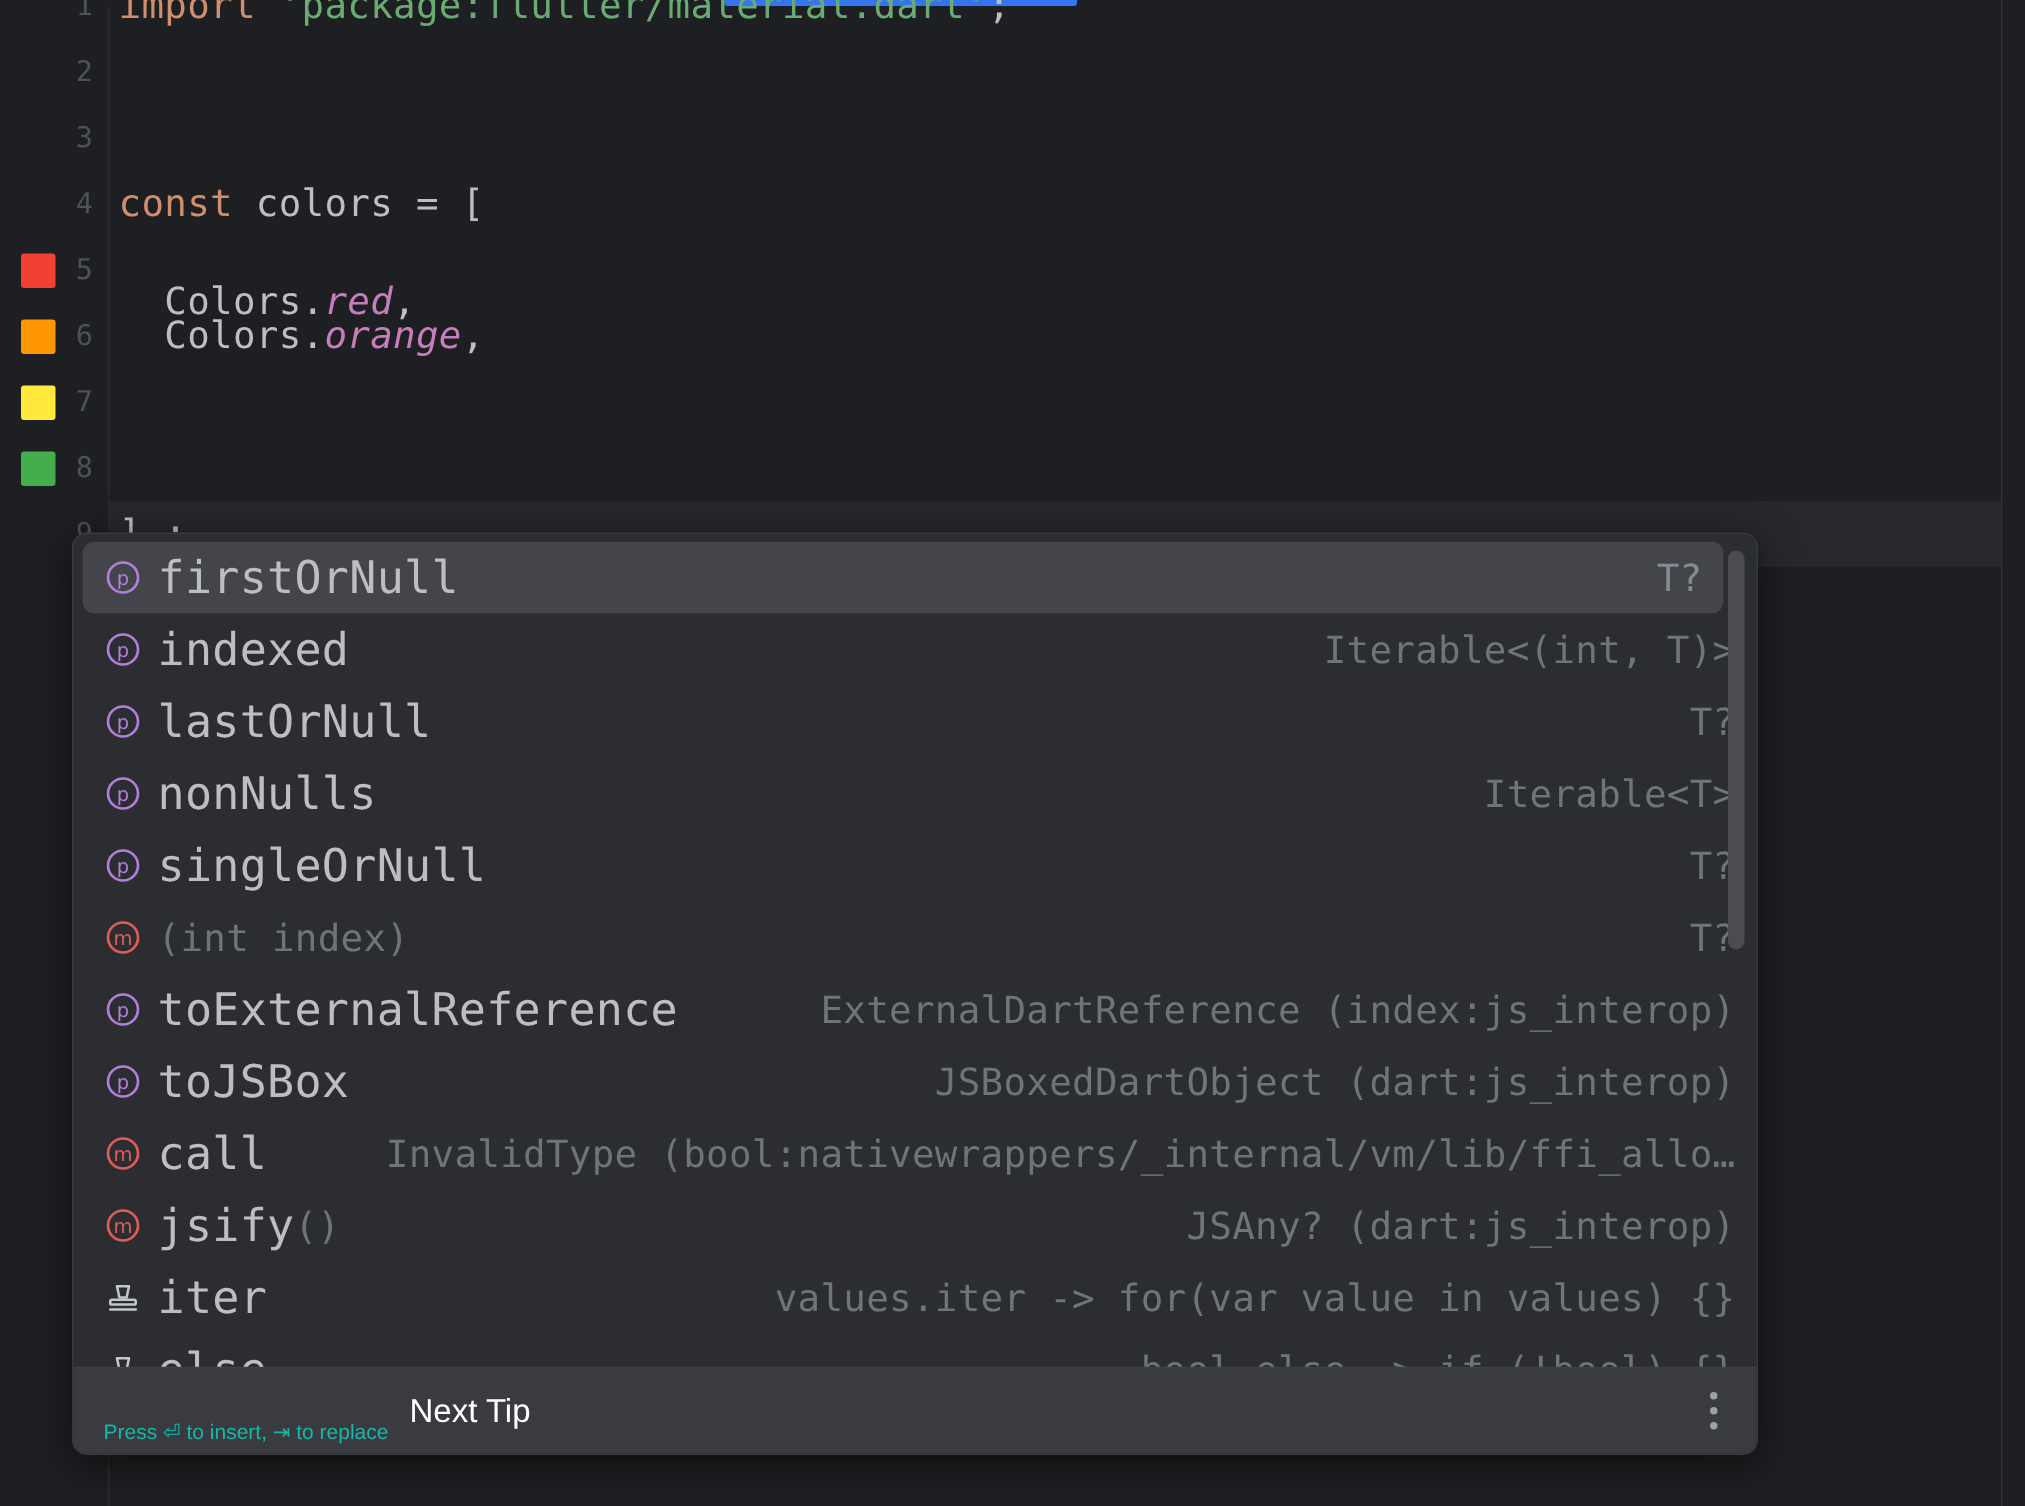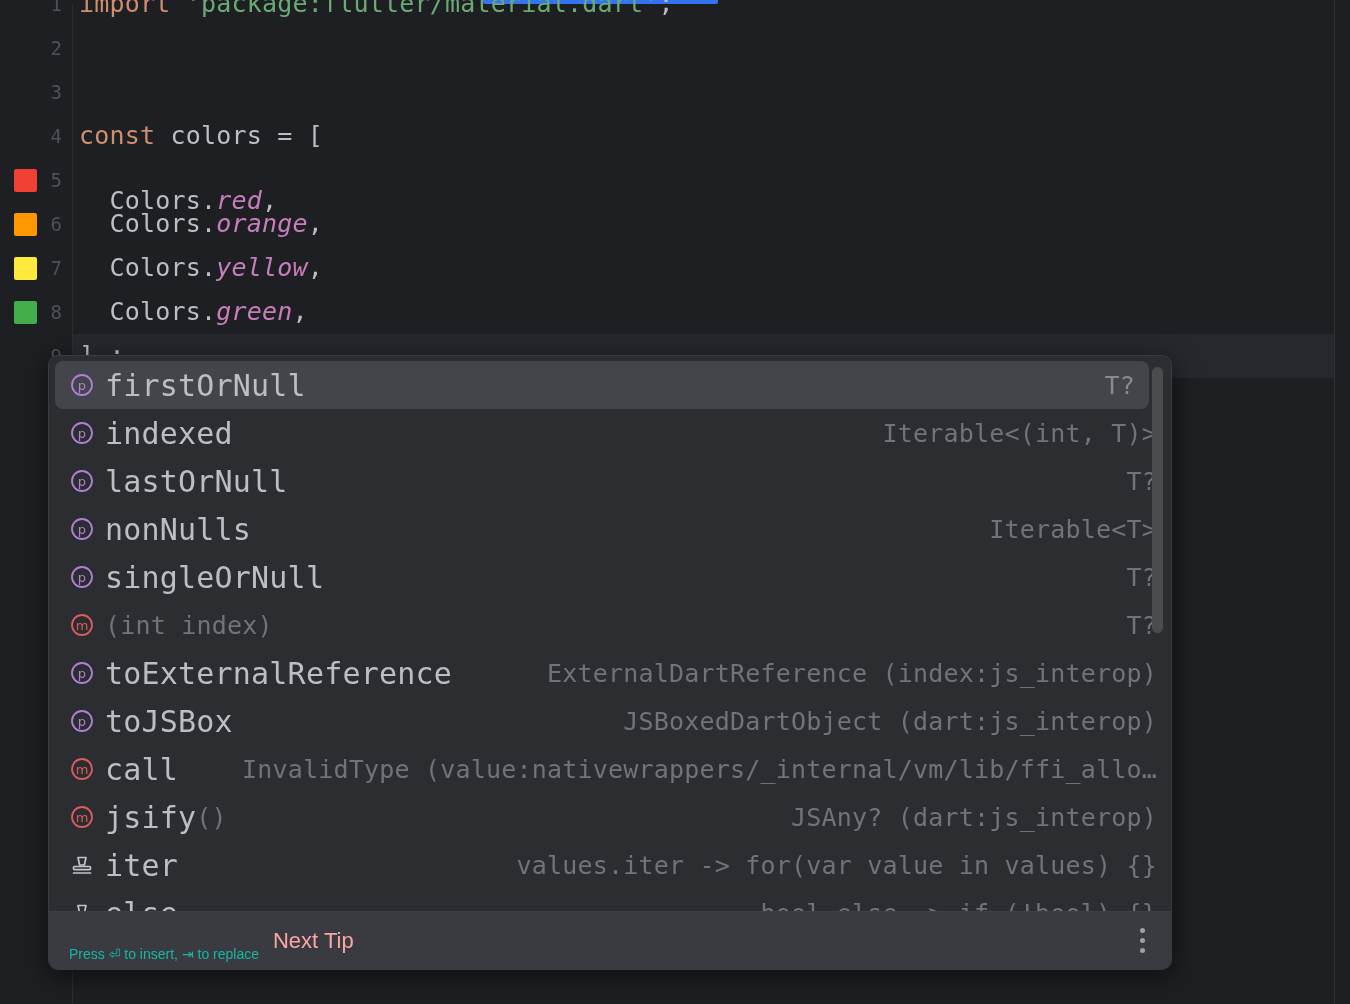--- a/index.html
+++ b/index.html
@@ -219,21 +219,21 @@
   }
   .footer-hint {
     font-family: "Liberation Sans", sans-serif;
     font-size: 14px;
     color: #14b8a6;
     margin-top: 27px;
   }
   .footer-link {
     font-family: "Liberation Sans", sans-serif;
     font-size: 22px;
-    color: #fca5a5;
+    color: #ffffff;
     margin-left: 14px;
     cursor: pointer;
   }
   .footer-spacer { flex: 1 1 auto; }
   .kebab {
     width: 26px;
     height: 34px;
     display: flex;
     flex-direction: column;
     justify-content: center;
@@ -274,22 +274,20 @@
         <div class="swatch" style="top: 297px; background: rgb(69, 174, 76);"></div>
         <div class="gutter-line" style="top: 330px;">9</div>
       </div>
     <div class="code-area" id="code-area">
         <div class="code-line" style="top: -22px;"><span class="txt"><span class="kw">import </span><span class="str">'package:flutter/material.dart'</span><span class="punc">;</span></span></div>
         <div class="code-line" style="top: 22px;"><span class="txt"></span></div>
         <div class="code-line" style="top: 66px;"><span class="txt"></span></div>
         <div class="code-line" style="top: 110px;"><span class="txt"><span class="kw">const </span><span class="plain">colors = [</span></span></div>
         <div class="code-line" style="top: 154px; margin-top: 21px;"><span class="txt"><span class="plain">  Colors.</span><span class="prop">red</span><span class="punc">,</span></span></div>
         <div class="code-line" style="top: 198px;"><span class="txt"><span class="plain">  Colors.</span><span class="prop">orange</span><span class="punc">,</span></span></div>
-        <div class="code-line" style="top: 242px;"><span class="txt"><span class="plain">  Colors.</span><span class="prop">yellow</span><span class="punc">,</span></span></div>
-        <div class="code-line" style="top: 286px;"><span class="txt"><span class="plain">  Colors.</span><span class="prop">green</span><span class="punc">,</span></span></div>
         <div class="code-line cur-line" style="top: 330px;"><span class="txt"><span class="plain">].;</span></span></div>
       </div>
   </div>
 
   <div class="right-divider"></div>
   <div class="right-strip"></div>
 
   <div class="popup">
 
     <div class="popup-list" id="completion-list">
@@ -383,21 +381,21 @@
         </div>
         <div class="row">
           <span class="ico">
             <svg width="26" height="26" viewBox="0 0 26 26">
               <circle cx="13" cy="13" r="10" fill="none" stroke="#E05C5C" stroke-width="1.8"></circle>
               <text x="13" y="18" text-anchor="middle" font-family="DejaVu Sans, sans-serif" font-size="13" fill="#E05C5C">m</text>
             </svg>
           </span>
           <span class="name">call</span>
           <span class="spacer"></span>
-          <span class="tail">InvalidType (value:nativewrappers/_internal/vm/lib/ffi_allo…</span>
+          <span class="tail">InvalidType (bool:nativewrappers/_internal/vm/lib/ffi_allo…</span>
         </div>
         <div class="row">
           <span class="ico">
             <svg width="26" height="26" viewBox="0 0 26 26">
               <circle cx="13" cy="13" r="10" fill="none" stroke="#E05C5C" stroke-width="1.8"></circle>
               <text x="13" y="18" text-anchor="middle" font-family="DejaVu Sans, sans-serif" font-size="13" fill="#E05C5C">m</text>
             </svg>
           </span>
           <span class="name">jsify</span>
           <span class="params">()</span>

